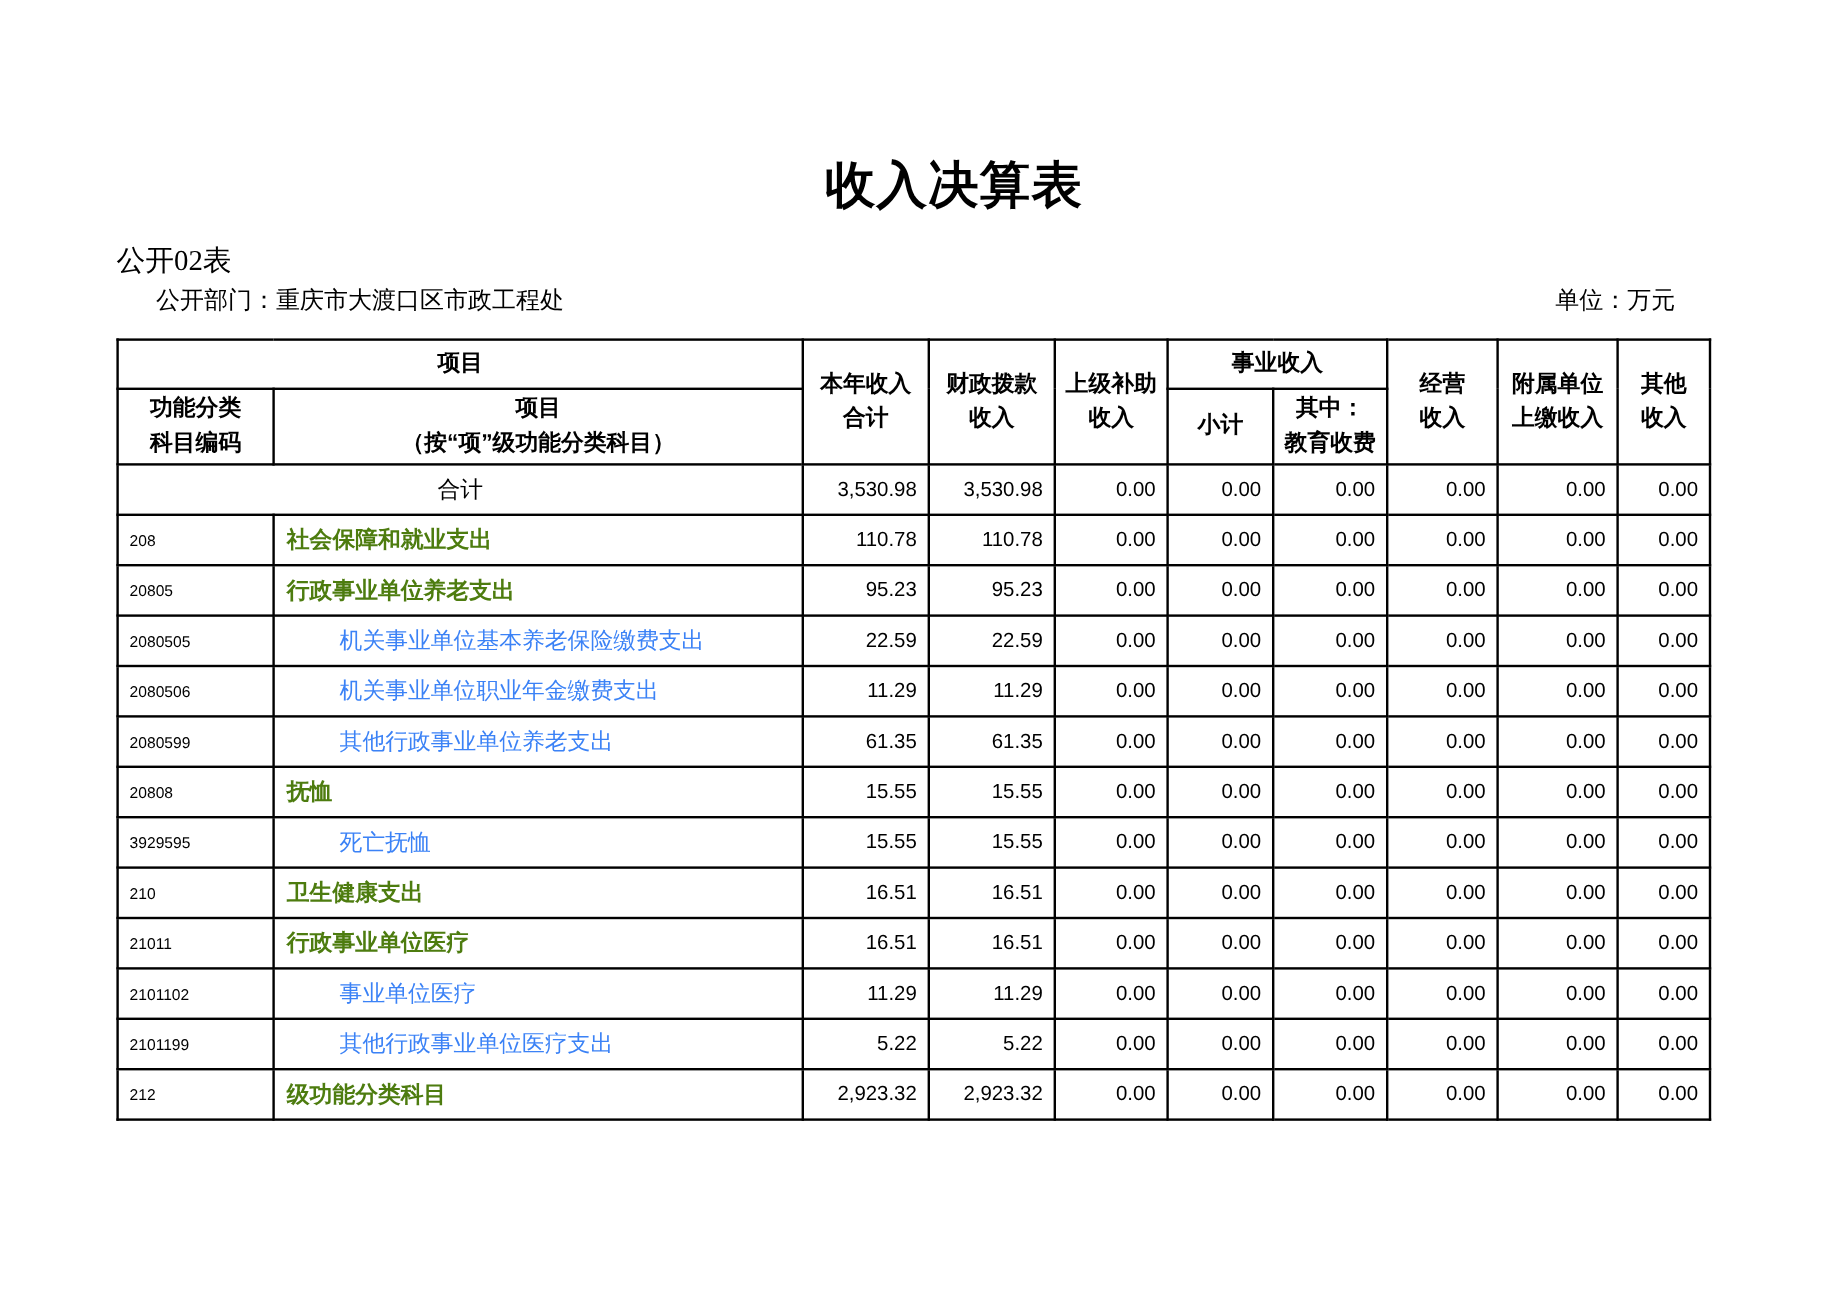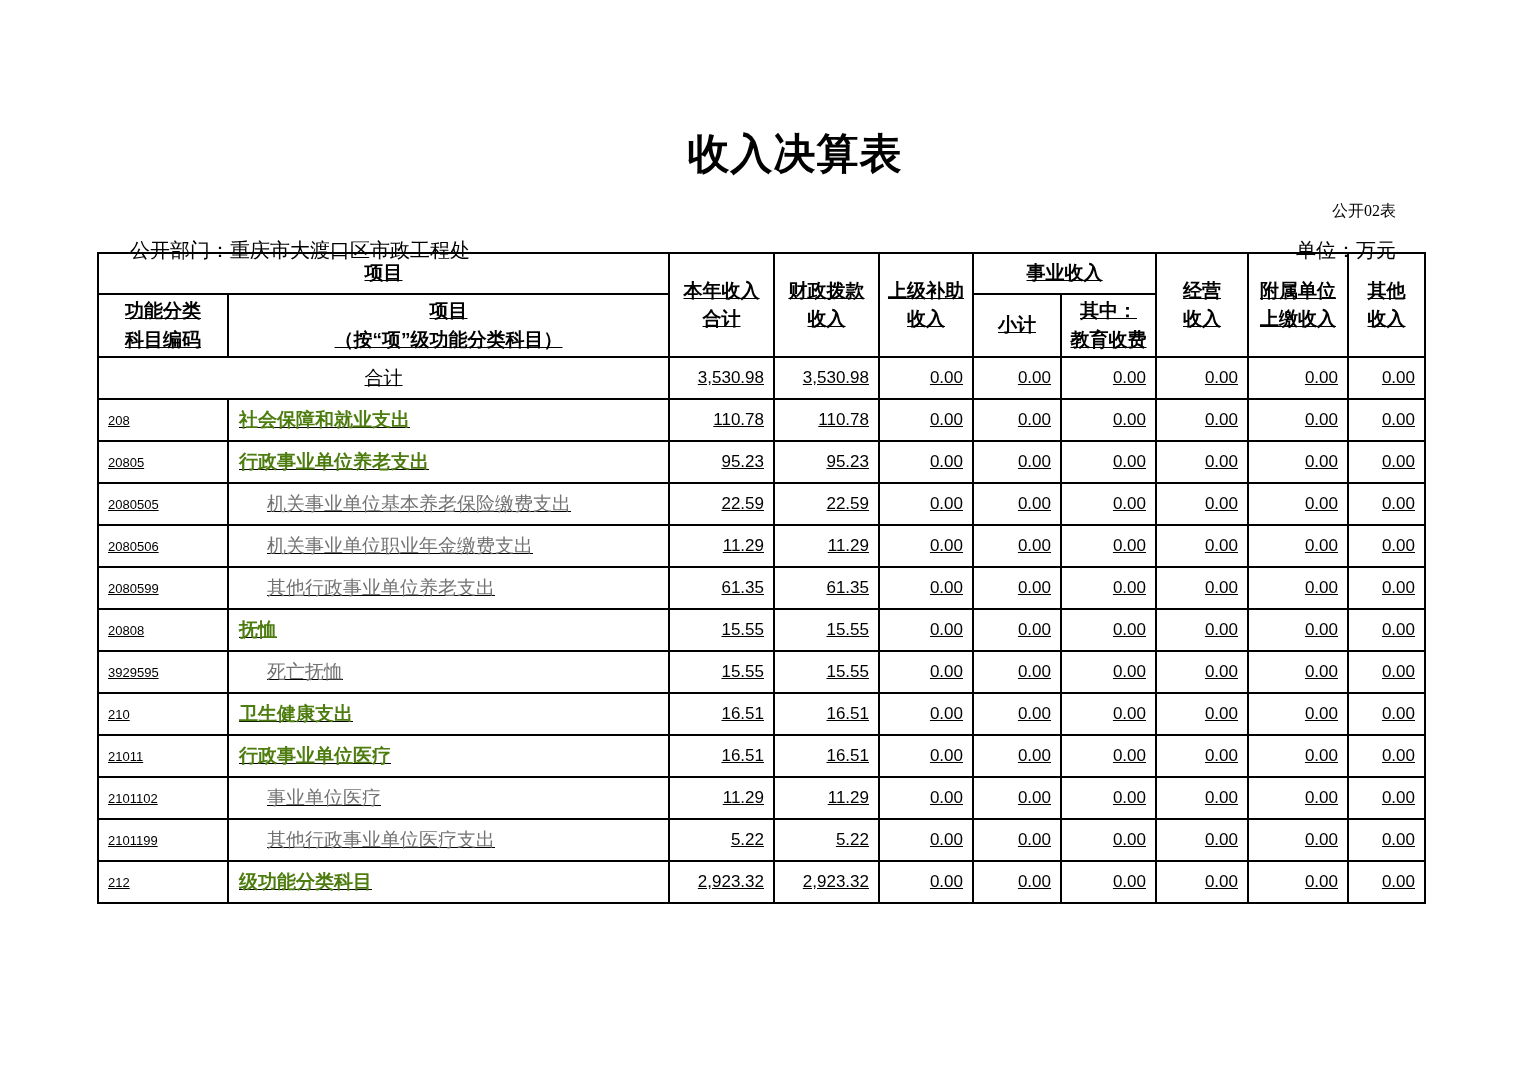--- a/index.html
+++ b/index.html
@@ -17,42 +17,41 @@
     text-align: center;
     font-size: 42px;
     font-weight: bold;
     letter-spacing: 1px;
     font-family: "Liberation Sans", sans-serif;
     margin-left: 35px;
   }
   .table-no {
     position: absolute;
     top: 201px; left: 97px; width: 1327px;
-    text-align: right;
+    text-align: left;
     padding-right: 28px;
-    font-size: 16px;
+    font-size: 24px;
     font-family: "Liberation Serif", serif;
   }
   .meta-row {
     position: absolute;
     top: 237px; left: 97px; width: 1327px;
     display: flex;
     justify-content: space-between;
     padding-left: 33px;
     padding-right: 28px;
     font-size: 20px;
     font-family: Liberation Serif, serif;
   }
   table.income-table {
     position: absolute;
-    top: 252px; left: 97px;
+    top: 282px; left: 97px;
     width: 1327px;
     border-collapse: collapse;
     table-layout: fixed;
-    text-decoration: underline;
   }
   .income-table th, .income-table td {
     border: 2px solid #000;
     vertical-align: middle;
     overflow: hidden;
   }
   .income-table thead th {
     font-family: "Liberation Sans", sans-serif;
     font-weight: bold;
     font-size: 19px;
@@ -87,22 +86,22 @@
     text-align: center;
     padding-left: 0;
     font-size: 19px;
   }
   tr.row-category td.name {
     font-weight: bold;
     color: #4d7c0f;
   }
   tr.row-detail td.name {
     font-weight: normal;
-    color: #737373;
-    padding-left: 38px;
+    color: #3b82f6;
+    padding-left: 54px;
   }
 </style>
 </head>
 <body>
 
 <div class="page-title">收入决算表</div>
 
 <div class="table-no">公开02表</div>
 
 <div class="meta-row">

